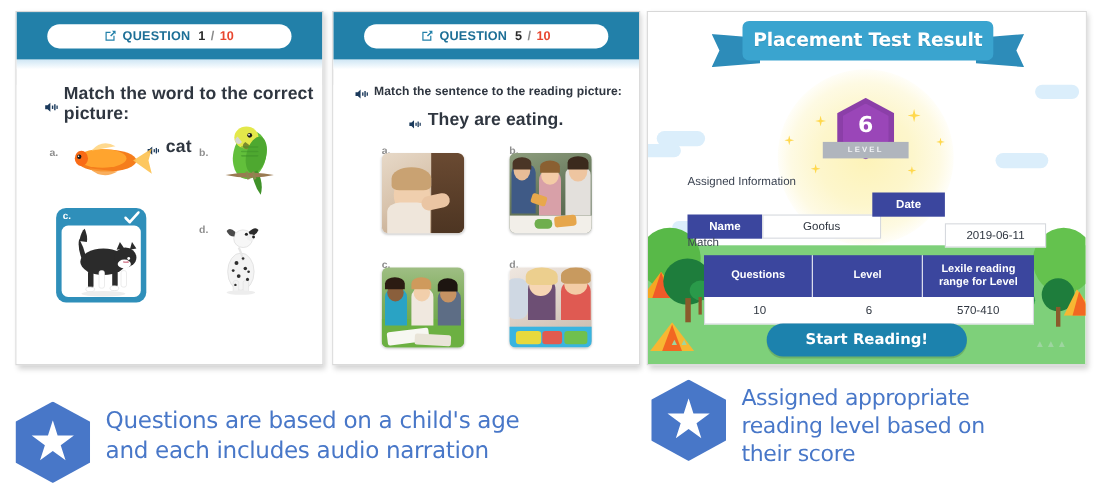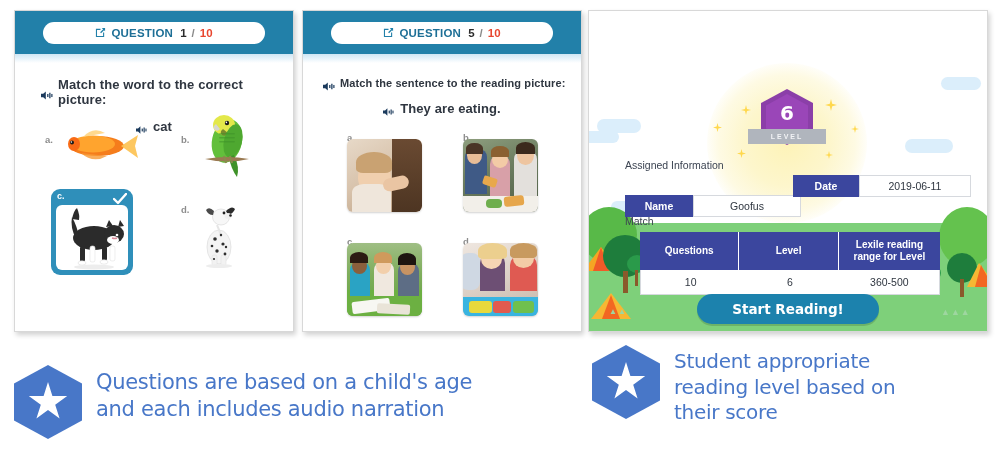--- a/index.html
+++ b/index.html
@@ -45,21 +45,21 @@
     background:linear-gradient(to bottom,#cfe6f4 0%,#e9f4fb 55%,#ffffff 100%);
   }
 
   
   .q-body{position:relative;height:268px;background:#fff;}
   .prompt-row{
     display:flex;align-items:center;gap:5px;
     margin:14px 0 0 26px;
   }
   .prompt-row.center{justify-content:center;margin-left:0;margin-top:12px;}
-  .prompt-text{font-size:13px;font-weight:bold;color:#2f3640;letter-spacing:.1px;}
+  .prompt-text{font-size:16px;font-weight:bold;color:#2f3640;letter-spacing:.1px;}
   .prompt-text.small{font-size:11px;}
 
   .spk{display:inline-block;width:12px;height:11px;flex:0 0 auto;}
 
   
   .ans-grid{position:absolute;left:0;top:0;width:100%;height:100%;}
   .ans{position:absolute;}
   .ltr{font-size:9.5px;color:#8d8d8d;font-weight:bold;}
 
   
@@ -523,20 +523,26 @@
       </div>
       <div class="tent" style="left:378px;top:252px;width:30px;height:24px;">
         <svg width="30" height="24" viewBox="0 0 30 24">
           <path d="M12 0 L30 24 H0 Z" fill="#f7b733"></path>
           <path d="M14 2 L26 24 H8 Z" fill="#f26722"></path>
         </svg>
       </div>
       <div style="position:absolute;left:352px;top:296px;color:#9ed6a0;font-size:9px;letter-spacing:1px;">▲▲▲</div>
       <div style="position:absolute;left:20px;top:296px;color:#9ed6a0;font-size:8px;letter-spacing:1px;">▲▲</div>
 
+      <div class="ribbon-wrap">
+        <div class="ribbon-tail" style="left:6px;clip-path:polygon(0 0,100% 12%,100% 88%,0 100%,16% 50%);"></div>
+        <div class="ribbon-tail" style="right:6px;clip-path:polygon(0 12%,100% 0,84% 50%,100% 100%,0 88%);"></div>
+        <div class="ribbon-main"></div>
+        <div class="ribbon-title">Placement Test Result</div>
+      </div>
 
       <div class="glow"></div>
       <div class="spark" style="left:152px;top:94px;width:10px;height:10px;clip-path:polygon(50% 0,60% 40%,100% 50%,60% 60%,50% 100%,40% 60%,0 50%,40% 40%);"></div>
       <div class="spark" style="left:236px;top:88px;width:12px;height:12px;clip-path:polygon(50% 0,60% 40%,100% 50%,60% 60%,50% 100%,40% 60%,0 50%,40% 40%);"></div>
       <div class="spark" style="left:124px;top:112px;width:9px;height:9px;clip-path:polygon(50% 0,60% 40%,100% 50%,60% 60%,50% 100%,40% 60%,0 50%,40% 40%);"></div>
       <div class="spark" style="left:262px;top:114px;width:8px;height:8px;clip-path:polygon(50% 0,60% 40%,100% 50%,60% 60%,50% 100%,40% 60%,0 50%,40% 40%);"></div>
       <div class="spark" style="left:148px;top:138px;width:9px;height:9px;clip-path:polygon(50% 0,60% 40%,100% 50%,60% 60%,50% 100%,40% 60%,0 50%,40% 40%);"></div>
       <div class="spark" style="left:236px;top:140px;width:8px;height:8px;clip-path:polygon(50% 0,60% 40%,100% 50%,60% 60%,50% 100%,40% 60%,0 50%,40% 40%);"></div>
 
       <div class="badge">
@@ -550,35 +556,35 @@
 
       <div class="sec-label" style="left:36px;top:148px;">Assigned Information</div>
 
       <div class="field-row" style="left:36px;top:152px;margin-top:32px;">
         <div class="fld-key" style="width:68px;height:22px;">Name</div>
         <div class="fld-val" style="width:108px;height:22px;">Goofus</div>
       </div>
 
       <div class="field-row" style="left:204px;top:164px;">
         <div class="fld-key" style="width:66px;height:22px;">Date</div>
-        <div class="fld-val" style="width:112px;height:22px;">2019-06-11</div>
+        <div class="fld-val" style="width:92px;height:22px;margin-top:28px;">2019-06-11</div>
       </div>
 
       <div class="sec-label" style="left:36px;top:204px;">Match</div>
 
       <div class="res-table">
         <div class="thead">
           <div class="th" style="width:108px;">Questions</div>
           <div class="th" style="width:108px;">Level</div>
           <div class="th" style="width:110px;">Lexile reading range for Level</div>
         </div>
         <div class="tbody">
           <div class="td" style="width:108px;">10</div>
           <div class="td" style="width:108px;">6</div>
-          <div class="td" style="width:108px;">360-500</div>
+          <div class="td" style="width:108px;">570-410</div>
         </div>
       </div>
 
       <div class="start-btn">
         <span>Start Reading!</span>
       </div>
     </div>
   </div>
 
   <div class="caption" id="caption-left">
@@ -591,19 +597,19 @@
       <div>and each includes audio narration</div>
     </div>
   </div>
 
   <div class="caption" id="caption-right">
     <div class="hex-star">
       <div class="hx"></div>
       <div class="st"></div>
     </div>
     <div class="cap-text">
-      <div>Student appropriate</div>
+      <div>Assigned appropriate</div>
       <div>reading level based on</div>
       <div>their score</div>
     </div>
   </div>
 
 </div>
 
 </body></html>

